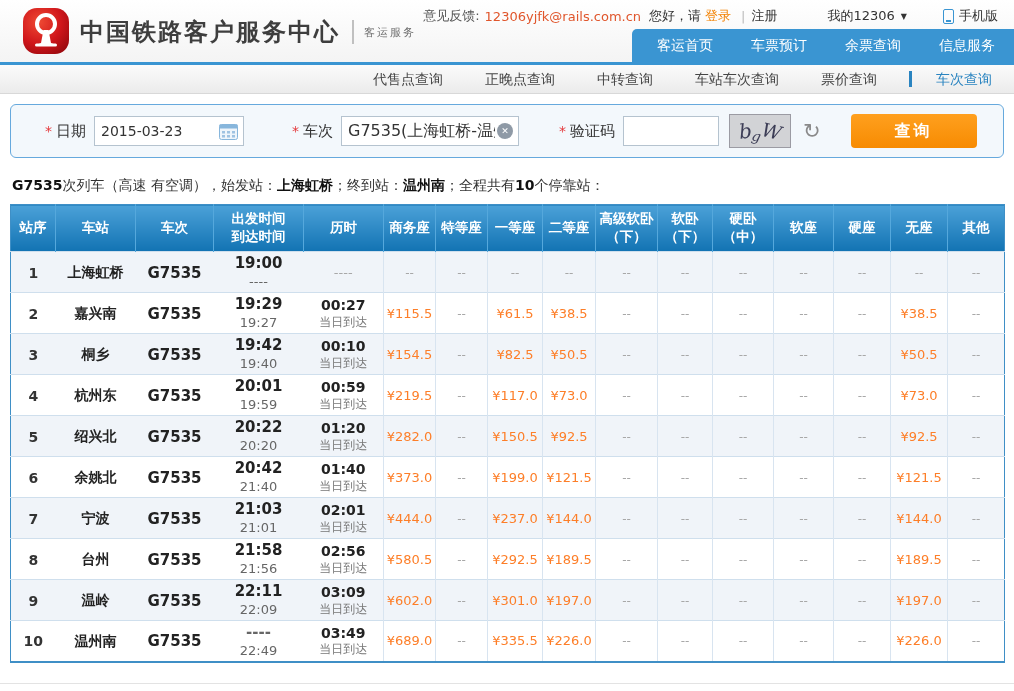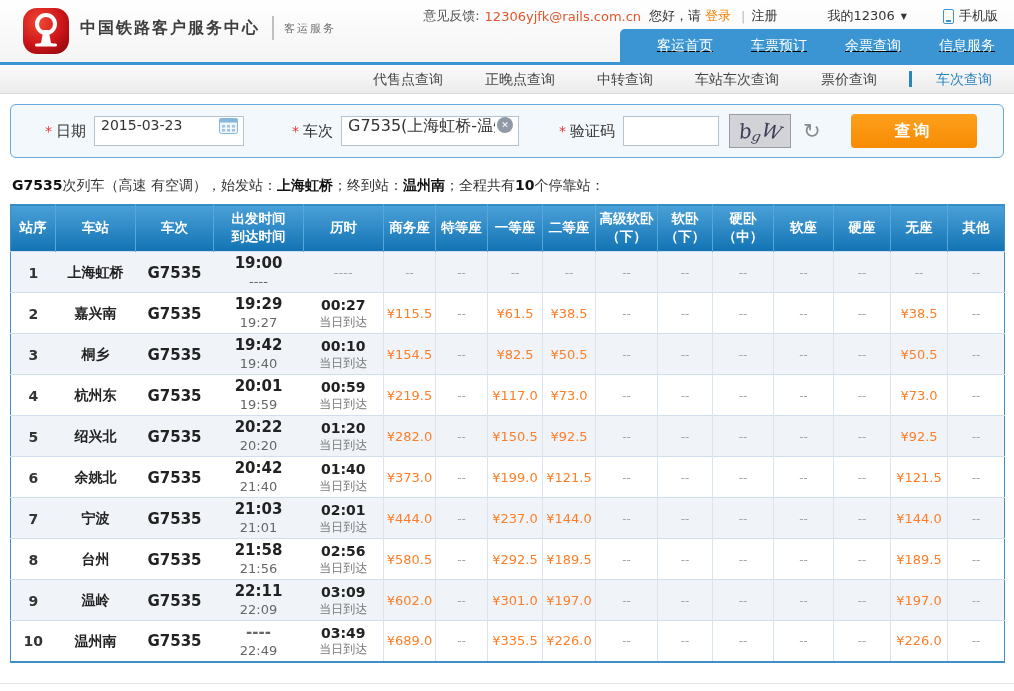--- a/index.html
+++ b/index.html
@@ -4,54 +4,54 @@
 <style>
   * { margin:0; padding:0; box-sizing:border-box; }
   html,body { background:#fff; }
   body { font-family:"DejaVu Sans","Liberation Sans",sans-serif; }
   .page { position:relative; width:1014px; height:691px; background:#fff; overflow:hidden; }
 
   
   .hdr { position:relative; height:62px; background:linear-gradient(#ffffff,#f4f4f4); }
   .logo { position:absolute; left:22px; top:7px; width:48px; height:48px; cursor:pointer; }
   .brand { position:absolute; left:80px; top:16px; display:flex; align-items:center; }
-  .brand-title { font-size:16px; font-weight:bold; color:#3e3e3e; letter-spacing:2px; }
+  .brand-title { font-size:24px; font-weight:bold; color:#3e3e3e; letter-spacing:2px; }
   .brand-sep { width:2px; height:24px; background:#c0c0c0; margin:0 10px 0 12px; }
   .brand-sub { font-size:11px; color:#6e6e6e; letter-spacing:2px; }
 
   .topbar { position:absolute; right:16px; top:7px; display:flex; align-items:center; font-size:13px; color:#555; white-space:nowrap; }
   .tb-email { color:#e0562c; margin:0 8px 0 5px; cursor:pointer; }
   .tb-greet { color:#333; }
   .tb-login { color:#f28100; margin:0 4px; cursor:pointer; }
   .tb-div { color:#bbb; margin:0 6px; }
   .tb-reg { color:#333; cursor:pointer; }
   .tb-my { color:#333; margin-left:50px; cursor:pointer; display:flex; align-items:center; }
   .tb-caret { font-size:8px; color:#333; margin-left:6px; }
   .tb-mobile { margin-left:36px; color:#333; display:flex; align-items:center; cursor:pointer; }
   .phone-ico { width:11px; height:15px; border:1.5px solid #3a95d2; border-radius:2px; margin-right:5px; position:relative; }
   .phone-ico:after { content:""; position:absolute; left:2px; right:2px; bottom:1px; height:1.5px; background:#3a95d2; }
 
-  .nav-tabs { position:absolute; right:0; top:29px; height:33px; display:flex; background:#3a95d2; border-radius:5px 0 0 0; padding-left:18px; z-index:2;text-decoration:underline; }
+  .nav-tabs { position:absolute; right:0; top:29px; height:33px; display:flex; background:#3a95d2; border-radius:5px 0 0 0; padding-left:6px; z-index:2; }
   .nav-tab { line-height:33px; padding:0 19px; color:#fff; font-size:14px; cursor:pointer; }
   .nav-tab.active { background:#fff; color:#1b78b6; font-weight:bold; border-radius:4px 4px 0 0; height:36px; z-index:3; }
   .nav-underline { height:3px; background:#3a95d2; position:relative; z-index:1; }
 
   
   .subnav { height:29px; background:linear-gradient(#fbfbfb,#ebebeb); border-bottom:1px solid #d8d8d8; display:flex; justify-content:flex-end; align-items:center; padding-right:22px; font-size:14px; color:#454545; }
   .subnav-item { margin-left:42px; cursor:pointer; line-height:16px; }
   .subnav-item.active { color:#2a84c0; border-left:3px solid #2a84c0; padding-left:24px; margin-left:32px; }
 
   
   .form-panel { margin:10px 10px 0 10px; height:54px; background:#f3f8fc; border:1px solid #66a9dd; border-radius:6px; display:flex; align-items:center; }
   .req { color:#e4393c; font-size:14px; margin-right:4px; }
   .flabel { font-size:15px; color:#333; margin-right:8px; }
   .g1 { margin-left:34px; display:flex; align-items:center; }
   .g2 { margin-left:48px; display:flex; align-items:center; }
   .g3 { margin-left:40px; display:flex; align-items:center; }
-  .input-wrap { display:flex; align-items:flex-start; background:#fff; border:1px solid #b5c3cf; height:30px; }
+  .input-wrap { display:flex; align-items:center; background:#fff; border:1px solid #b5c3cf; height:30px; }
   .date-wrap { width:150px; }
   .train-wrap { width:178px; }
   .capt-wrap { width:96px; }
   .input-wrap input { border:none; outline:none; background:transparent; font-size:14px; color:#333; width:100%; padding:0 6px; font-family:inherit; }
   .train-wrap input { font-size:16px; padding-right:2px; }
   .cal-icon { width:19px; height:17px; margin-right:5px; flex:none; cursor:pointer; }
   .clear-icon { flex:none; width:16px; height:16px; border-radius:50%; background:#8f9aa6; color:#fff; font-size:9px; line-height:16px; text-align:center; margin-right:5px; cursor:pointer; }
   .captcha-box { width:62px; height:34px; background:#d2d3d6; border:1px solid #9b9ba3; margin-left:10px; display:flex; align-items:center; justify-content:center; font-family:"DejaVu Serif","Liberation Serif",serif; font-style:italic; color:#3c3d56; cursor:pointer; }
   .c1 { font-size:20px; transform:rotate(-6deg); }
   .c2 { font-size:14px; transform:translateY(5px) rotate(12deg); }

